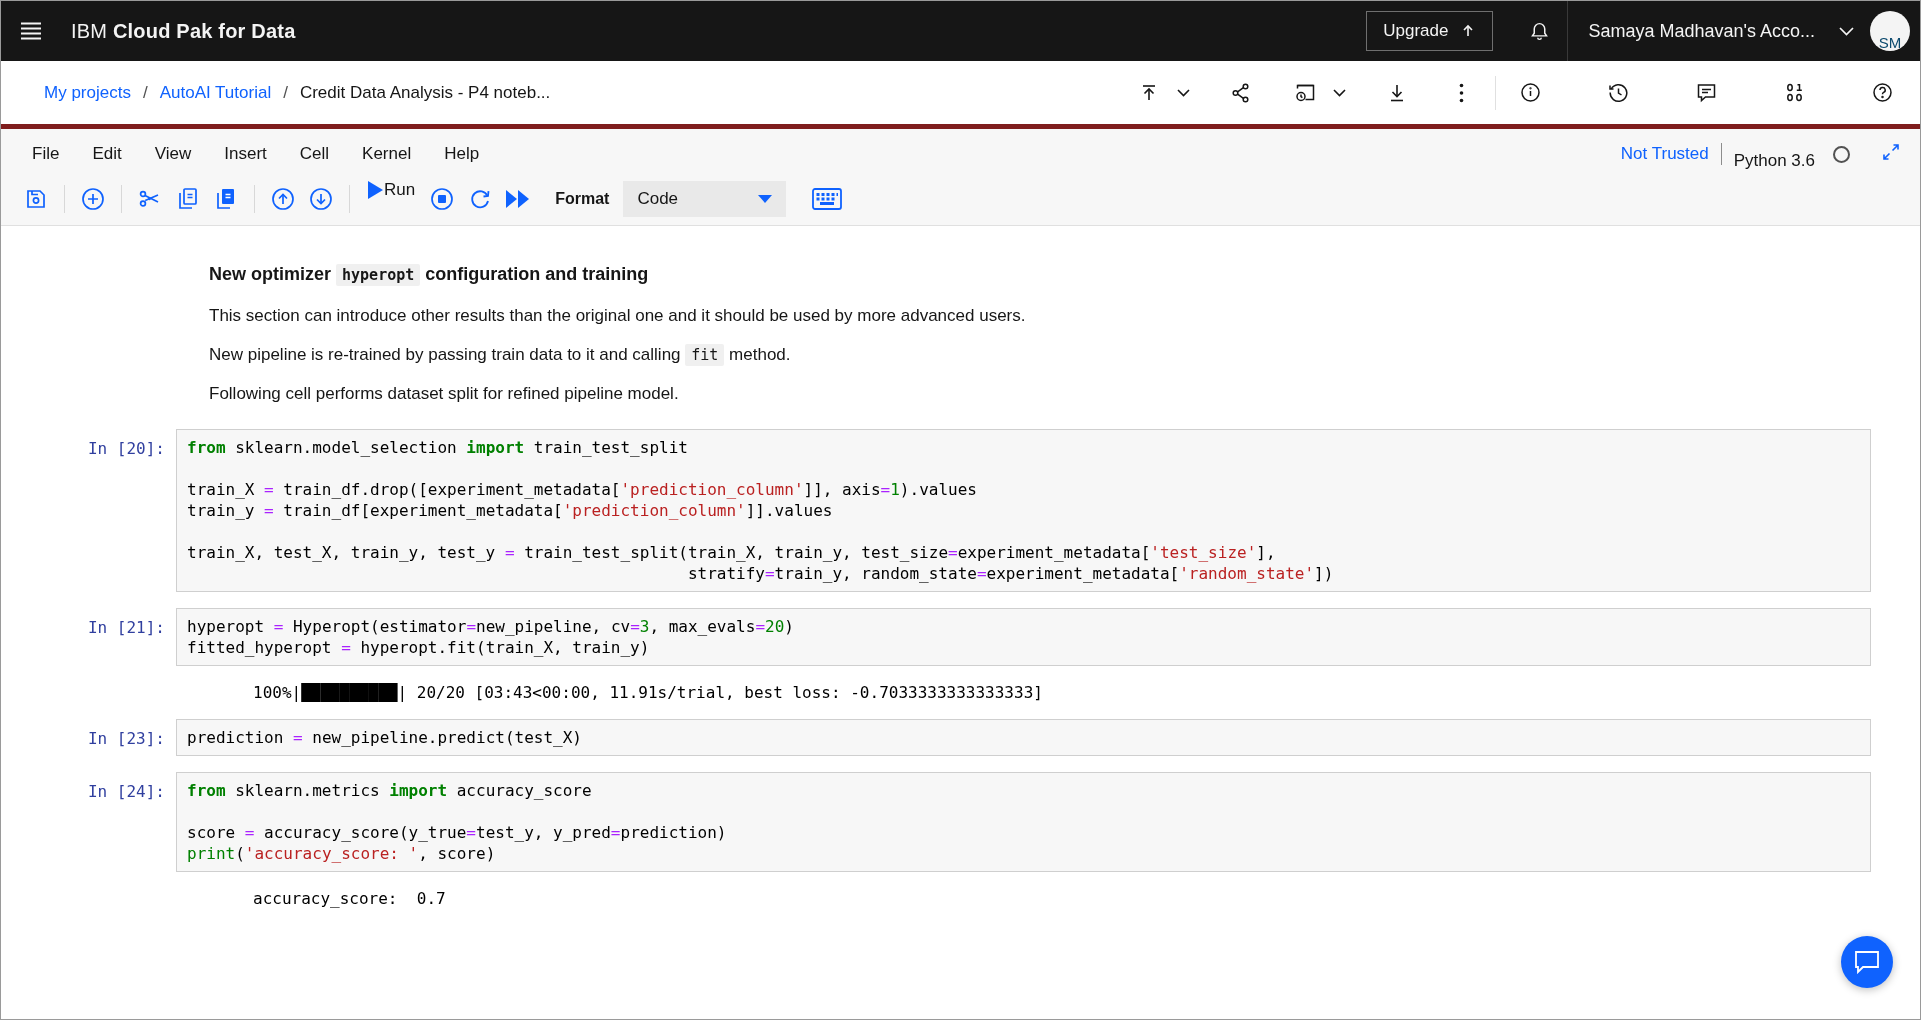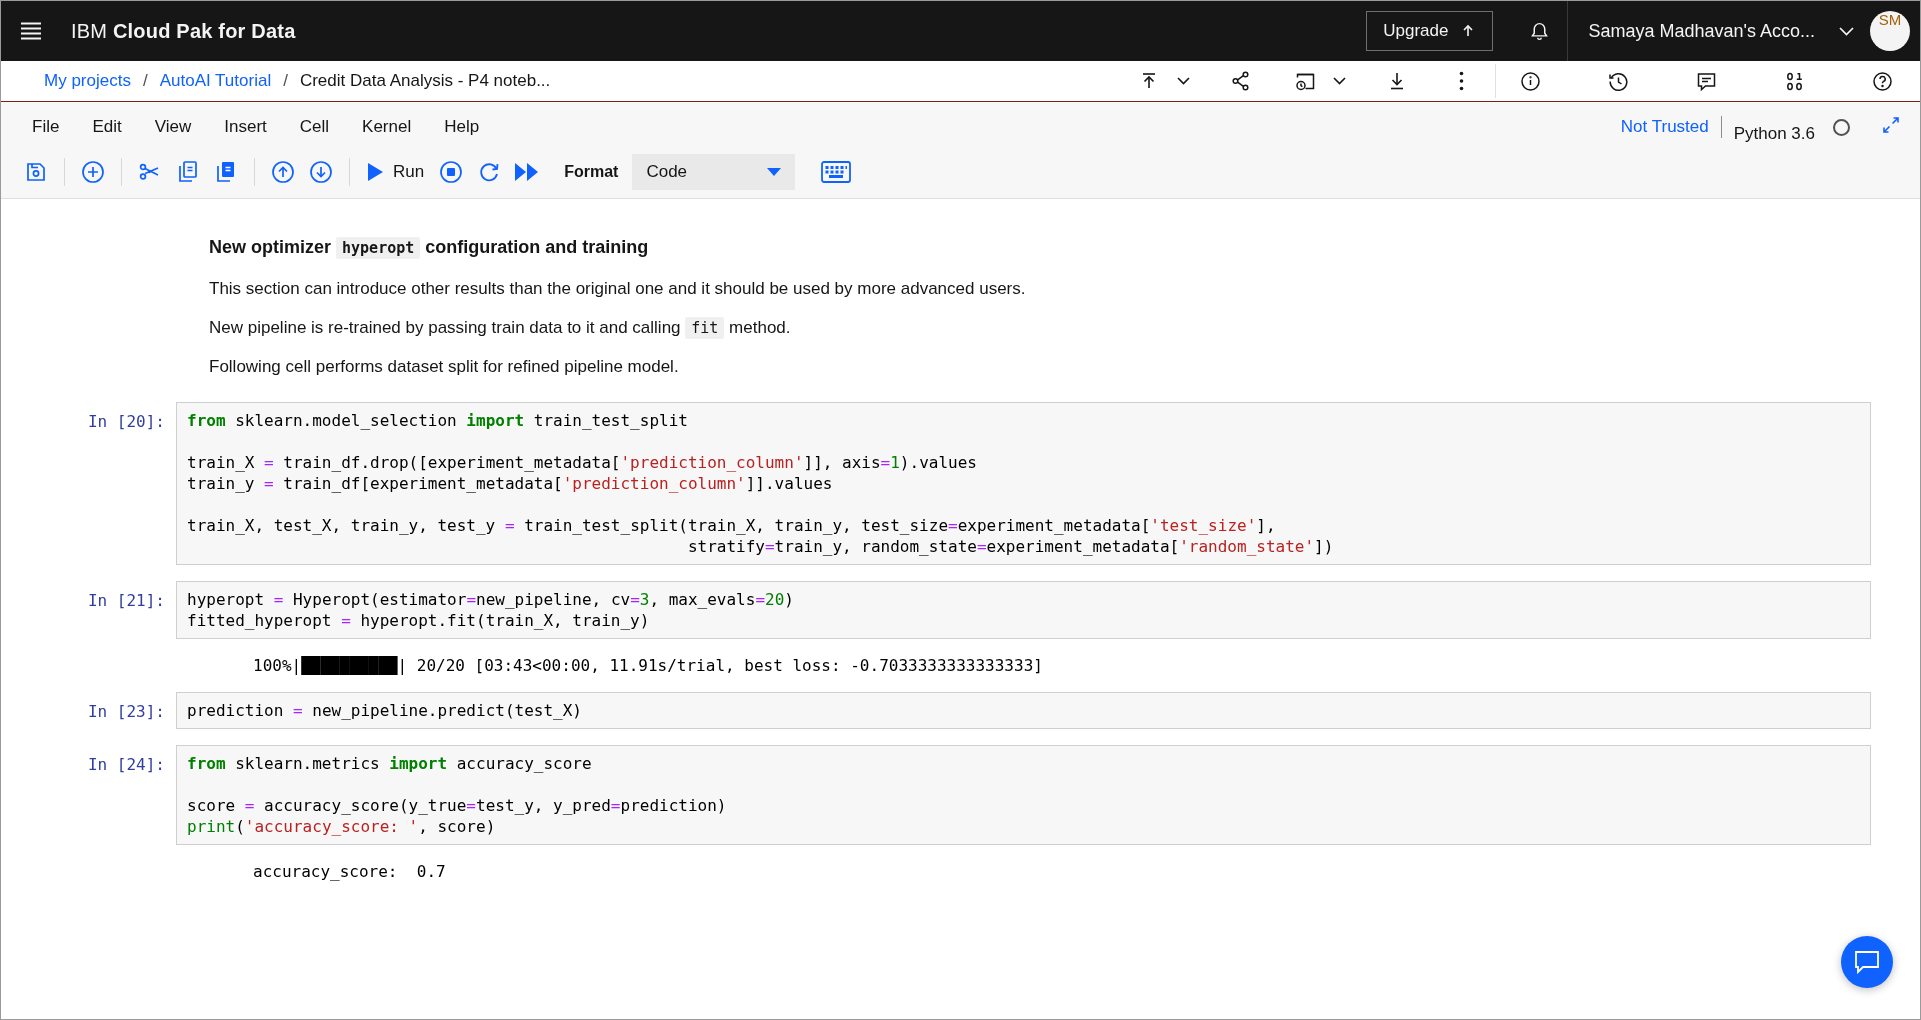--- a/index.html
+++ b/index.html
@@ -11,24 +11,24 @@
   .topbar { height:60px; flex:none; background:#161616; display:flex; align-items:center; color:#f4f4f4; }
   .hamburger { width:60px; height:60px; display:flex; align-items:center; justify-content:center; cursor:pointer; }
   .brand { font-size:20px; margin-left:10px; letter-spacing:.2px; }
   .brand b { font-weight:700; }
   .topbar-right { margin-left:auto; display:flex; align-items:center; height:60px;border-radius:14px; }
   .upgrade-btn { height:40px; border:1px solid #6f6f6f; background:transparent; color:#f4f4f4; font-size:17px; font-family:inherit; display:flex; align-items:center; gap:12px; padding:0 16px; margin-right:18px; cursor:pointer; }
   .icon-btn-dark { width:56px; height:60px; display:flex; align-items:center; justify-content:center; cursor:pointer; background:transparent; border:none; color:#f4f4f4; }
   .tb-divider { width:1px; height:60px; background:#393939; }
   .account { display:flex; align-items:center; gap:24px; padding:0 16px 0 20px; height:60px; cursor:pointer; }
   .account-label { font-size:18px; color:#f4f4f4; }
-  .avatar { width:40px; height:40px; border-radius:50%; background:#f4f4f4; color:#a16207; font-size:15px; display:flex; align-items:flex-start; justify-content:center; margin-right:10px; }
+  .avatar { width:40px; height:40px; border-radius:50%; background:#f4f4f4; color:#0c4a6e; font-size:15px; display:flex; align-items:flex-end; justify-content:center; margin-right:10px; }
 
   
-  .crumbbar { height:41px; flex:none; background:#fff; border-bottom:1px solid #7f1d1d; display:flex; align-items:center; padding:0 18px 0 43px; }
+  .crumbbar { height:68px; flex:none; background:#fff; border-bottom:5px solid #7f1d1d; display:flex; align-items:center; padding:0 18px 0 43px; }
   .crumbs { display:flex; align-items:center; gap:12px; font-size:17px; }
   .crumb-link { color:#0f62fe; text-decoration:none; cursor:pointer; }
   .crumb-sep { color:#525252; }
   .crumb-current { color:#161616; }
   .crumbbar-actions { margin-left:auto; display:flex; align-items:center; }
   .action-ic { width:40px; height:40px; display:flex; align-items:center; justify-content:center; color:#161616; cursor:pointer; background:none; border:none; }
   .action-ic.narrow { width:28px; }
   .action-group-div { width:1px; height:34px; background:#e0e0e0; margin:0 14px; }
   .action-gap { width:24px; }
 
@@ -39,21 +39,21 @@
   .not-trusted { color:#0f62fe; font-size:17px; cursor:pointer; }
   .mb-sep { width:1px; height:22px; background:#8d8d8d; }
   .kernel-name { font-size:17px; color:#161616;margin-top:13px; }
   .kernel-ind { width:17px; height:17px; border:2px solid #525252; border-radius:50%; margin:0 6px; }
   .expand-ic { color:#0f62fe; margin-left:14px; cursor:pointer; }
 
   
   .toolbar { height:47px; flex:none; background:#f7f7f7; border-bottom:1px solid #e0e0e0; display:flex; align-items:center; padding:0 0 6px 16px; color:#0f62fe; }
   .t-btn { background:none; border:none; color:#0f62fe; width:38px; height:38px; display:flex; align-items:center; justify-content:center; cursor:pointer; padding:0; }
   .t-div { width:1px; height:28px; background:#d8d8d8; margin:0 9px; }
-  .run-btn { display:flex; align-items:center; gap:9px; background:none; border:none; cursor:pointer; padding:0 8px; height:38px; }
+  .run-btn { display:flex; background:none; border:none; cursor:pointer; padding:0 8px; height:38px; }
   .run-label { font-size:17px; color:#161616; font-family:inherit; }
   .format-label { color:#161616; font-weight:700; font-size:16px; margin:0 14px 0 18px; }
   .format-select { width:163px; height:36px; background:#e9e9e9; display:flex; align-items:center; justify-content:space-between; padding:4px 14px; font-size:17px; color:#161616; cursor:pointer; }
   .caret-down { width:0; height:0; border-left:7px solid transparent; border-right:7px solid transparent; border-top:8px solid #0f62fe; }
   .kbd-btn { margin-left:22px; }
 
   
   .notebook { flex:1; background:#fff; overflow:hidden; position:relative; padding-top:32px; }
   .markdown { margin:0 60px 24px 208px; }
   .md-heading { font-size:18px; font-weight:700; margin:6px 0 20px 0; }

